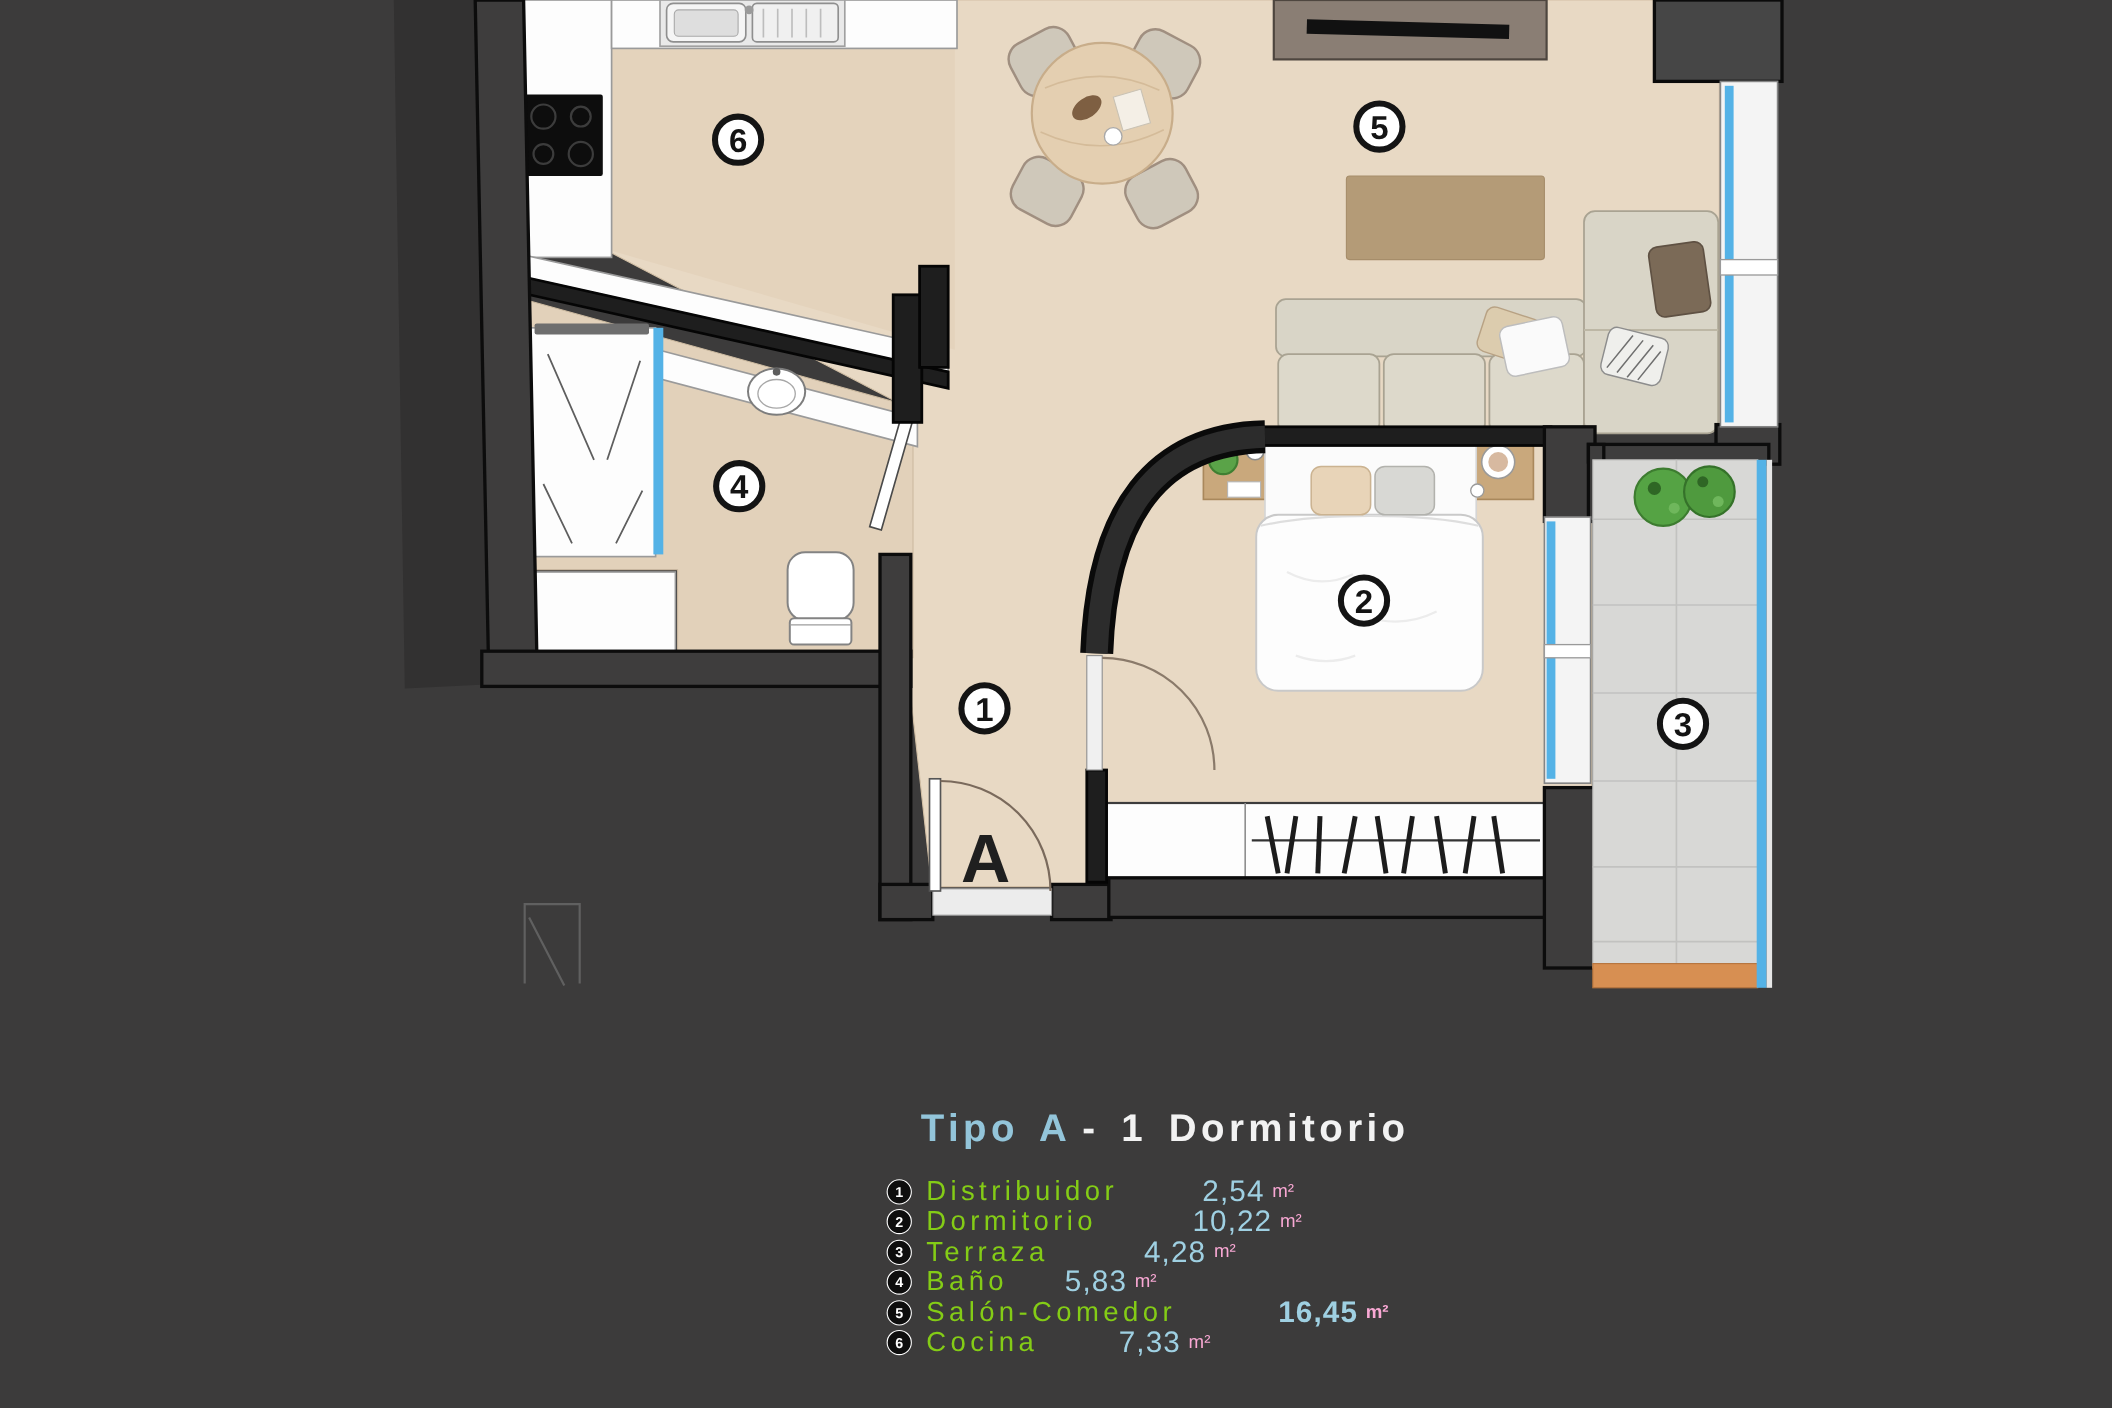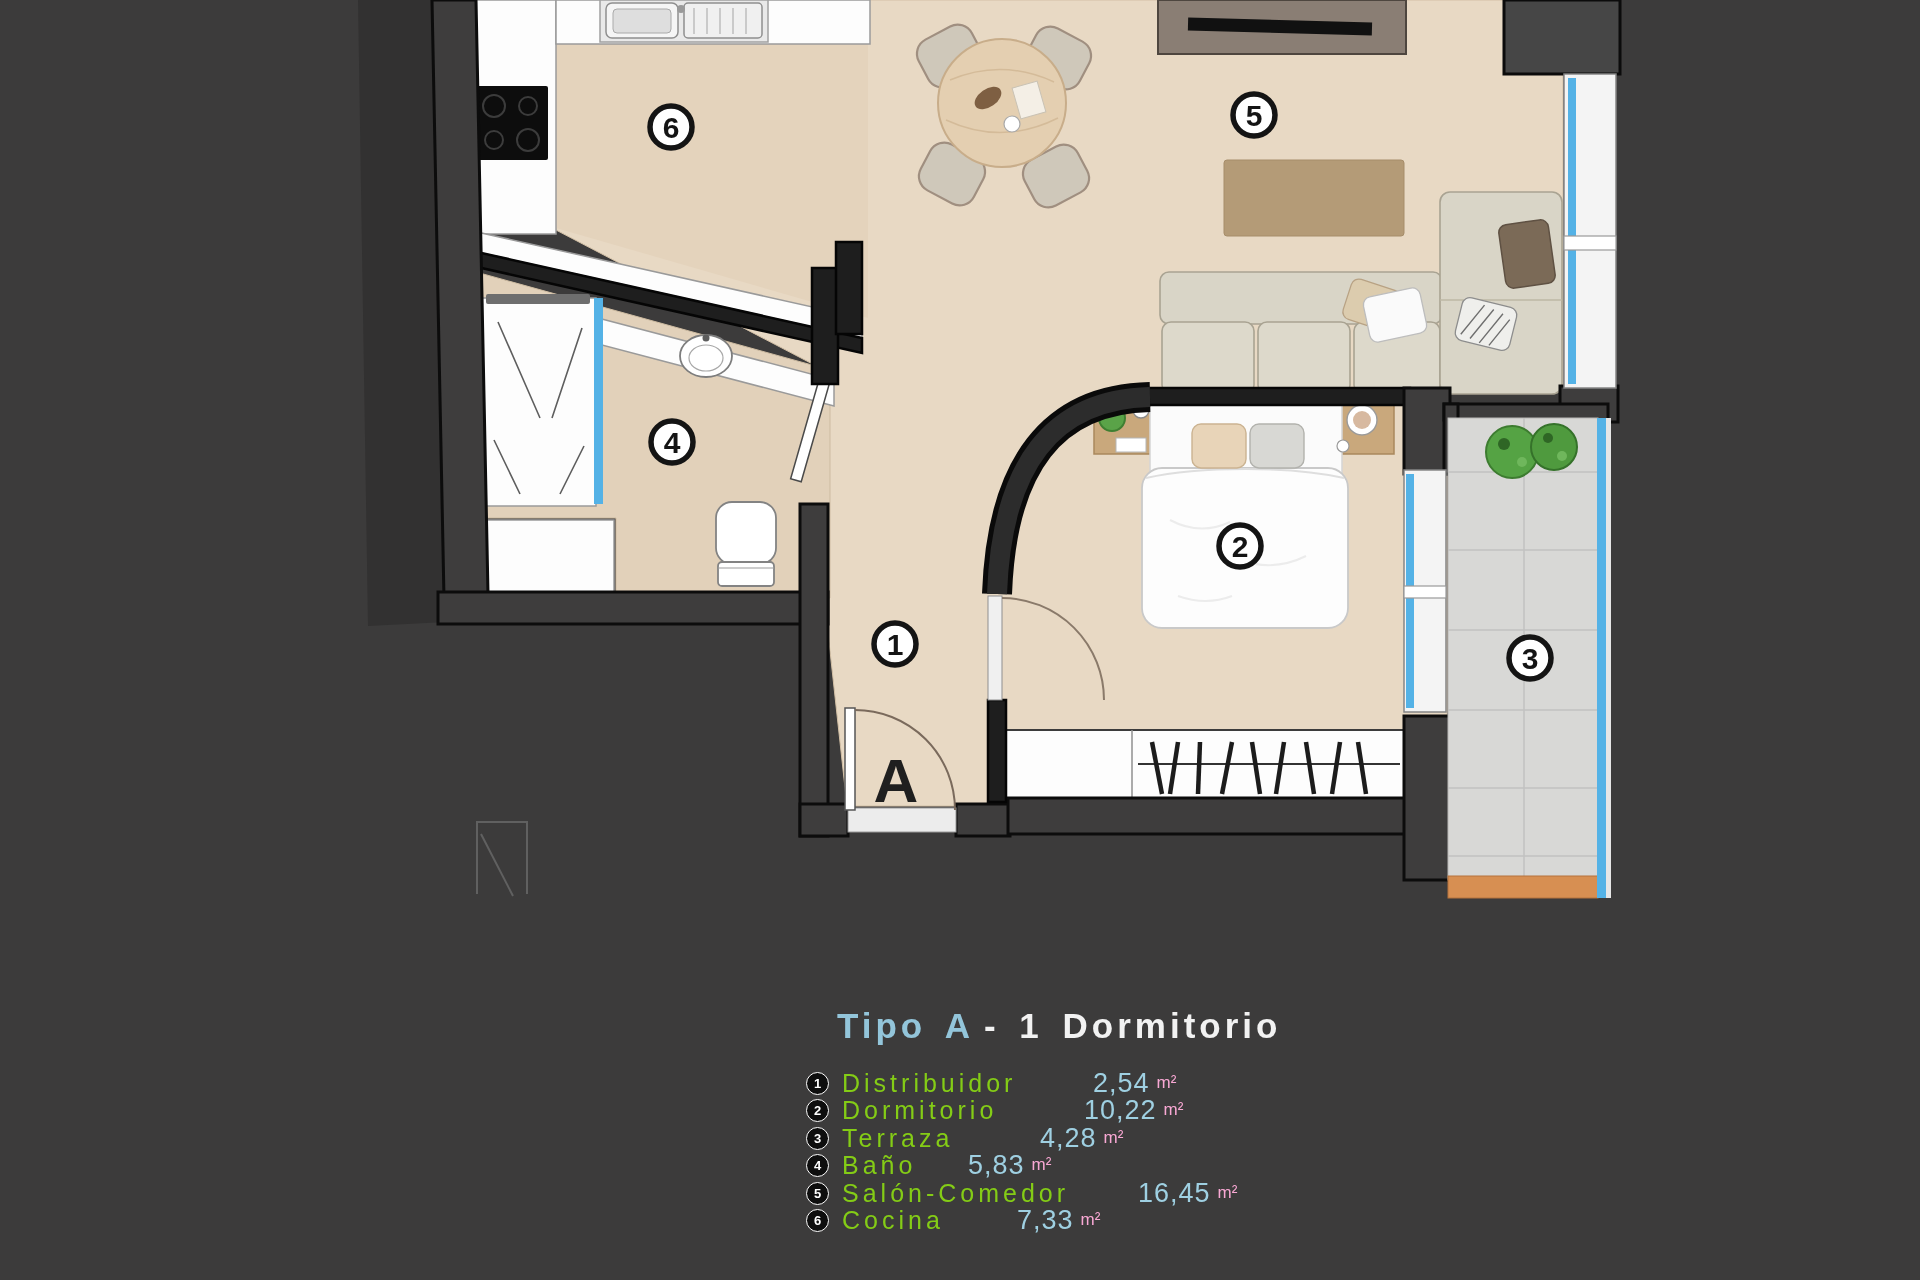--- a/index.html
+++ b/index.html
@@ -32,21 +32,21 @@
   .legend-row{position:absolute;left:0;height:26px;display:flex;align-items:center;}
   .row-1{top:0;}   .row-2{top:27px;} .row-3{top:55px;}
   .row-4{top:82px;}.row-5{top:110px;}.row-6{top:137px;}
   .bullet{display:inline-flex;align-items:center;justify-content:center;
           width:21px;height:21px;border-radius:50%;background:#0e0e0e;
           border:1.5px solid #fff;color:#fff;font-size:13px;font-weight:bold;
           flex:0 0 auto;}
   .lname{margin-left:13px;color:#84cc16;font-size:25px;letter-spacing:4px;white-space:nowrap;}
   .valwrap{position:absolute;top:0;height:26px;display:flex;align-items:center;white-space:nowrap;}
   .row-1 .valwrap{left:287px;} .row-2 .valwrap{left:278px;} .row-3 .valwrap{left:234px;}
-  .row-4 .valwrap{left:162px;} .row-5 .valwrap{left:332px;} .row-6 .valwrap{left:211px;justify-content:center;}
+  .row-4 .valwrap{left:162px;} .row-5 .valwrap{left:356px;font-weight:bold;} .row-6 .valwrap{left:211px;justify-content:center;}
   .value{color:#9fd0e2;font-size:27px;letter-spacing:1px;}
   .unit{color:#f9a8d4;font-size:17px;margin-left:7px;}
 </style>
 </head>
 <body>
 
 <div class="stage">
 
 <svg class="plan" viewBox="0 0 1920 1280">
 

